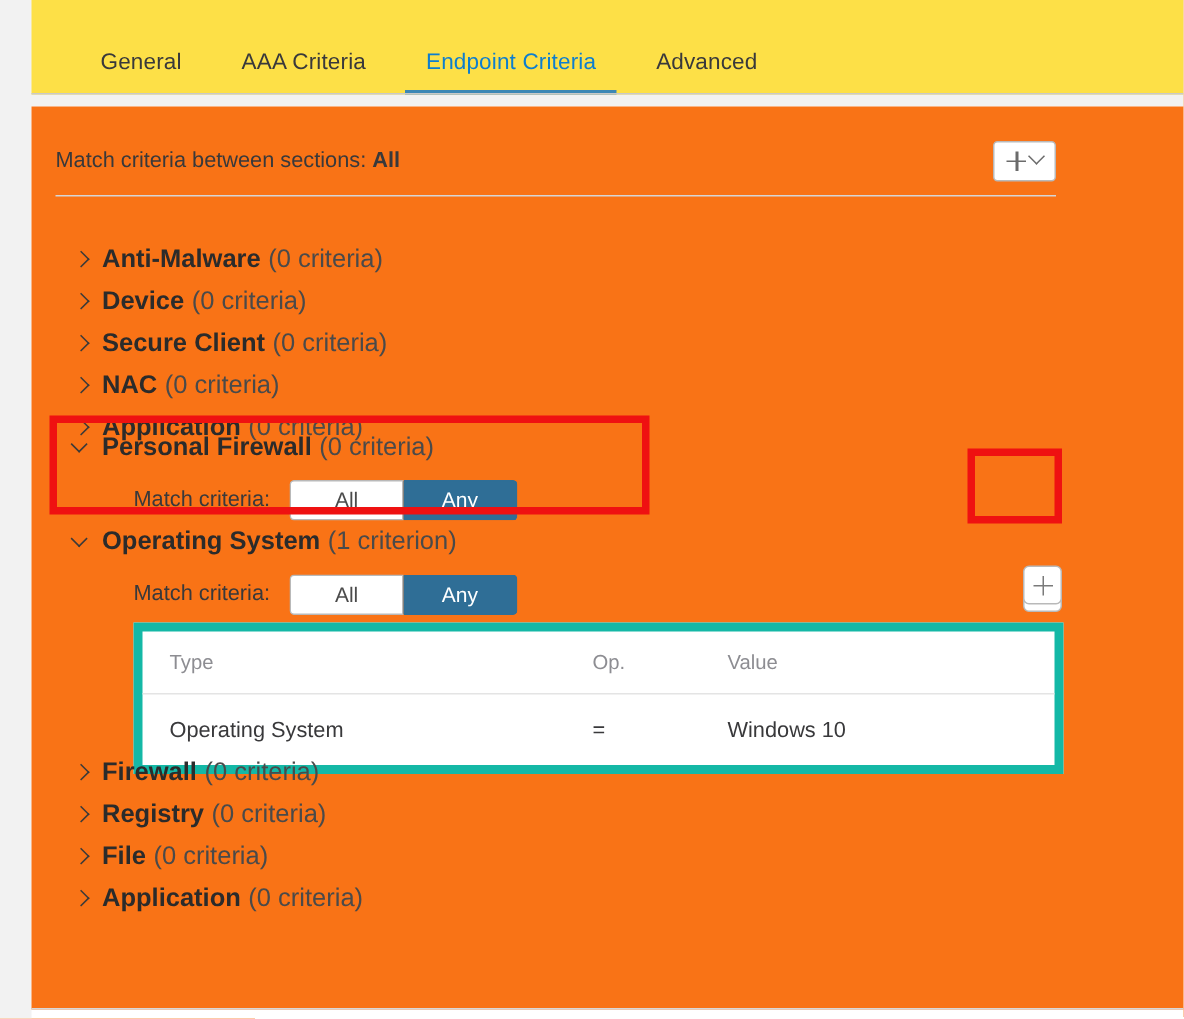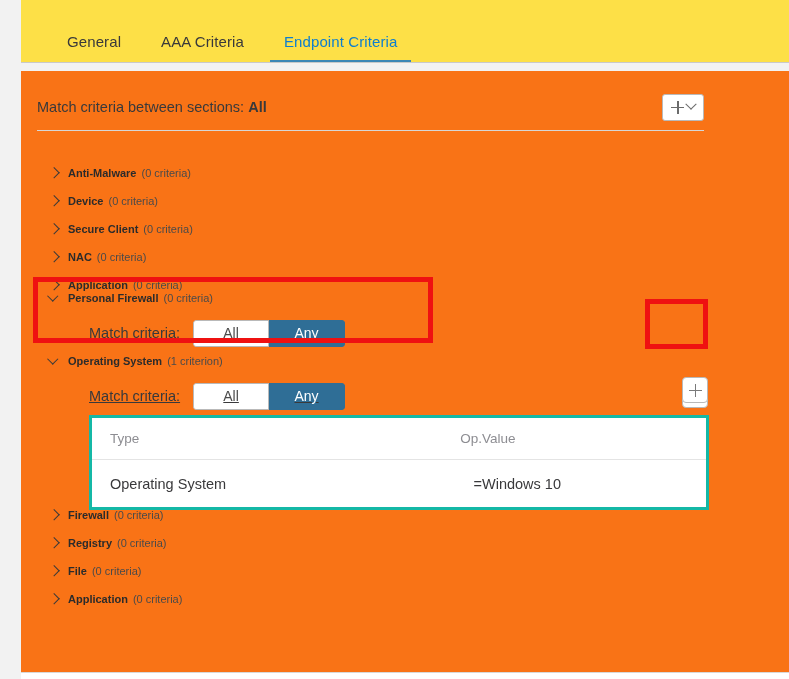--- a/index.html
+++ b/index.html
@@ -158,21 +158,21 @@
     height: 1px;
     background: #d6d6d6;
   }
 
   .section-head {
     display: flex;
     align-items: center;
     height: 24px;
     padding-left: 27px;
     cursor: pointer;
-    font-size: 11px;
+    font-size: 17px;
   }
   .chev {
     width: 12px;
     height: 12px;
     margin-right: 8px;
     position: relative;
     flex: 0 0 12px;
   }
   .chev::before {
     content: "";
@@ -195,21 +195,20 @@
 
   .collapsed-row { margin-bottom: 4px; }
 
   
   .criteria-row {
     display: flex;
     align-items: center;
     height: 30px;
     padding-left: 68px;
     margin-top: 8px;
-    text-decoration: underline;
   }
   .criteria-label {
     font-size: 14.5px;
     color: #39393b;
     margin-right: 13px;
   }
   .toggle {
     display: flex;
     height: 27px;
     border-radius: 3px;
@@ -242,34 +241,34 @@
   }
   .plus-sq .glyph-plus::before { background: #7a7a7a; }
   .plus-sq .glyph-plus::after  { background: #7a7a7a; }
 
   
   .crit-table {
     position: absolute;
     left: 68px;
     top: 344px;
     width: 620px;
-    border: 3px solid #14b8a6;
+    border: 6px solid #14b8a6;
     background: #ffffff;
   }
   .crit-table .thead, .crit-table .trow {
     display: flex;
     align-items: center;
   }
   .crit-table .thead {
     height: 42px;
     border-bottom: 1px solid #e4e4e4;
   }
   .crit-table .trow { height: 47px; }
   .col-type  { width: 300px; padding-left: 18px; }
-  .col-op    { width: 90px; text-align: right; }
+  .col-op    { width: 90px; }
   .col-value { flex: 1; }
   .crit-table .thead .col-type,
   .crit-table .thead .col-op,
   .crit-table .thead .col-value {
     font-size: 13.5px;
     color: #8d8d92;
     font-weight: 400;
   }
   .crit-table .trow .col-type,
   .crit-table .trow .col-op,
@@ -307,20 +306,21 @@
 <div id="app">
 
   <div class="gray-top-band"></div>
   <div class="gray-top-band-right"></div>
   <div class="gray-left-strip"></div>
 
   <div class="tabbar">
     <div class="tab">General</div>
     <div class="tab">AAA Criteria</div>
     <div class="tab active">Endpoint Criteria</div>
+    <div class="tab">Advanced</div>
   </div>
   <div class="tabbar-rule"></div>
 
   <div class="card">
 
     <div class="match-row">
       <div class="match-label">
         <span>Match criteria between sections:</span>
         <b>All</b>
       </div>

